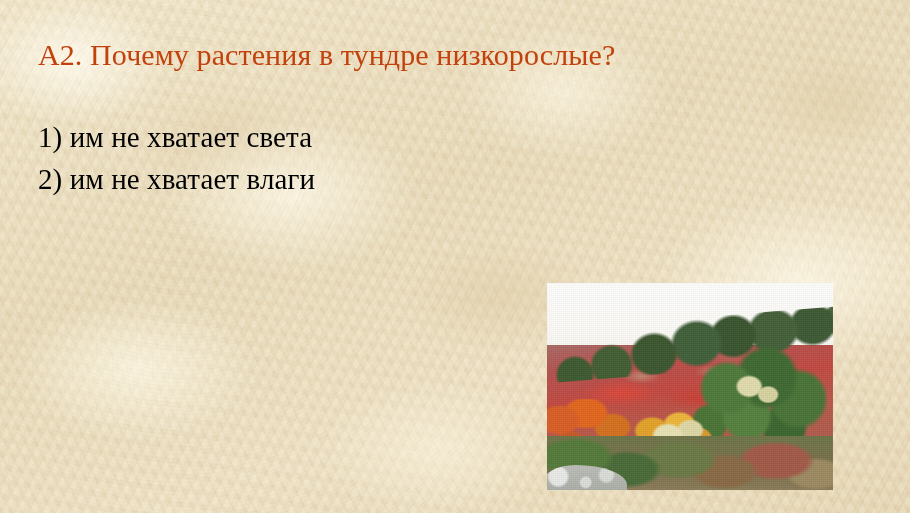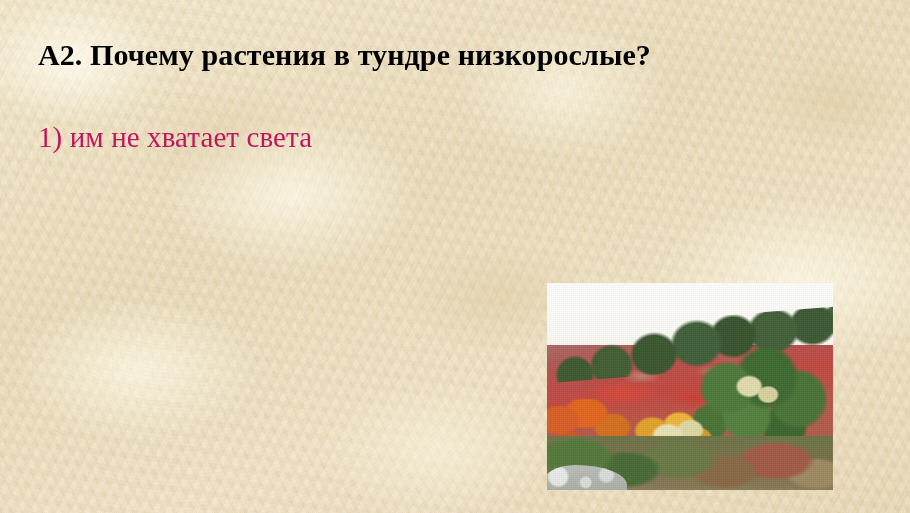--- a/index.html
+++ b/index.html
@@ -63,34 +63,34 @@
   
   .content {
     position: absolute;
     inset: 0;
   }
   .slide-title {
     position: absolute;
     left: 38px;
     top: 38px;
     font-size: 30px;
-    font-weight: bold;
-    color: #000000;
+    font-weight: normal;
+    color: #c2410c;
     white-space: nowrap;
     letter-spacing: .1px;
   }
   .options {
     position: absolute;
     left: 38px;
     top: 116px;
   }
   .option-line {
     font-size: 29px;
     font-weight: normal;
-    color: #be185d;
+    color: #000000;
     line-height: 42px;
     white-space: pre;
     letter-spacing: .1px;
   }
 
   
   .photo-frame {
     position: absolute;
     left: 547px;
     top: 283px;
@@ -239,20 +239,21 @@
 
   <div class="paper-texture"></div>
   <div class="paper-grain"></div>
 
   <div class="content">
 
     <div class="slide-title">А2. Почему растения в тундре низкорослые?</div>
 
     <div class="options">
       <div class="option-line">1) им не хватает света</div>
+      <div class="option-line">2) им не хватает влаги</div>
     </div>
 
     <div class="photo-frame">
       <div class="photo">
         <div class="ph-sky"></div>
         <div class="ph-slope"></div>
         <div class="ph-slope-mottle"></div>
         <div class="ph-ridge"></div>
         <div class="ph-bush-main"></div>
         <div class="ph-orange"></div>

